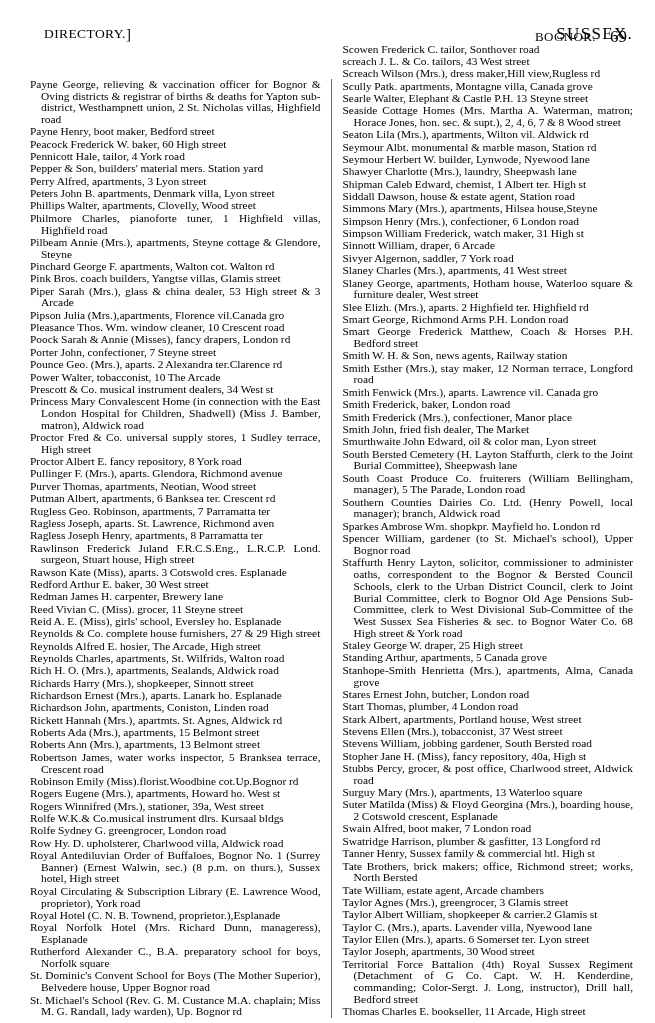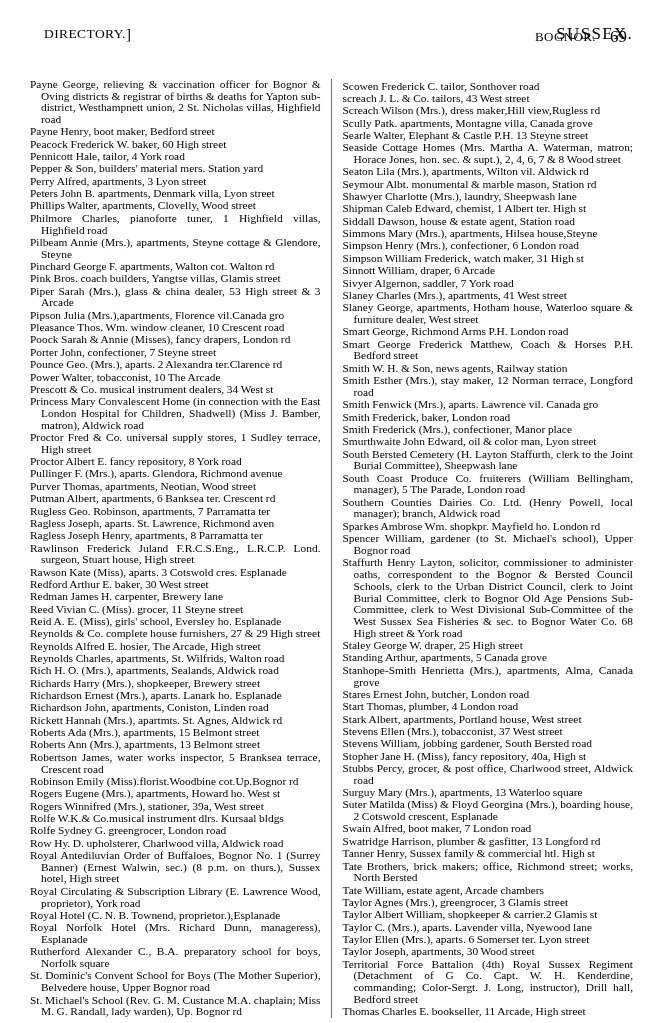--- a/index.html
+++ b/index.html
@@ -151,21 +151,21 @@
         <p class="entry">Rawlinson Frederick Juland F.R.C.S.Eng., L.R.C.P. Lond. surgeon, Stuart house, High street</p>
         <p class="entry">Rawson Kate (Miss), aparts. 3 Cotswold cres. Esplanade</p>
         <p class="entry">Redford Arthur E. baker, 30 West street</p>
         <p class="entry">Redman James H. carpenter, Brewery lane</p>
         <p class="entry">Reed Vivian C. (Miss). grocer, 11 Steyne street</p>
         <p class="entry">Reid A. E. (Miss), girls' school, Eversley ho. Esplanade</p>
         <p class="entry">Reynolds &amp; Co. complete house furnishers, 27 &amp; 29 High street</p>
         <p class="entry">Reynolds Alfred E. hosier, The Arcade, High street</p>
         <p class="entry">Reynolds Charles, apartments, St. Wilfrids, Walton road</p>
         <p class="entry">Rich H. O. (Mrs.), apartments, Sealands, Aldwick road</p>
-        <p class="entry">Richards Harry (Mrs.), shopkeeper, Brewery street</p>
+        <p class="entry">Richards Harry (Mrs.), shopkeeper, Sinnott street</p>
         <p class="entry">Richardson Ernest (Mrs.), aparts. Lanark ho. Esplanade</p>
         <p class="entry">Richardson John, apartments, Coniston, Linden road</p>
         <p class="entry">Rickett Hannah (Mrs.), apartmts. St. Agnes, Aldwick rd</p>
         <p class="entry">Roberts Ada (Mrs.), apartments, 15 Belmont street</p>
         <p class="entry">Roberts Ann (Mrs.), apartments, 13 Belmont street</p>
         <p class="entry">Robertson James, water works inspector, 5 Branksea terrace, Crescent road</p>
         <p class="entry">Robinson Emily (Miss).florist.Woodbine cot.Up.Bognor rd</p>
         <p class="entry">Rogers Eugene (Mrs.), apartments, Howard ho. West st</p>
         <p class="entry">Rogers Winnifred (Mrs.), stationer, 39a, West street</p>
         <p class="entry">Rolfe W.K.&amp; Co.musical instrument dlrs. Kursaal bldgs</p>
@@ -181,37 +181,40 @@
       </div>
     <div class="column column-right" id="col-right">
         <p class="entry">Scowen Frederick C. tailor, Sonthover road</p>
         <p class="entry">screach J. L. &amp; Co. tailors, 43 West street</p>
         <p class="entry">Screach Wilson (Mrs.), dress maker,Hill view,Rugless rd</p>
         <p class="entry">Scully Patk. apartments, Montagne villa, Canada grove</p>
         <p class="entry">Searle Walter, Elephant &amp; Castle P.H. 13 Steyne street</p>
         <p class="entry">Seaside Cottage Homes (Mrs. Martha A. Waterman, matron; Horace Jones, hon. sec. &amp; supt.), 2, 4, 6, 7 &amp; 8 Wood street</p>
         <p class="entry">Seaton Lila (Mrs.), apartments, Wilton vil. Aldwick rd</p>
         <p class="entry">Seymour Albt. monumental &amp; marble mason, Station rd</p>
+        <p class="entry">Seymour Herbert W. builder, Lynwode, Nyewood lane</p>
         <p class="entry">Shawyer Charlotte (Mrs.), laundry, Sheepwash lane</p>
         <p class="entry">Shipman Caleb Edward, chemist, 1 Albert ter. High st</p>
         <p class="entry">Siddall Dawson, house &amp; estate agent, Station road</p>
         <p class="entry">Simmons Mary (Mrs.), apartments, Hilsea house,Steyne</p>
         <p class="entry">Simpson Henry (Mrs.), confectioner, 6 London road</p>
         <p class="entry">Simpson William Frederick, watch maker, 31 High st</p>
         <p class="entry">Sinnott William, draper, 6 Arcade</p>
         <p class="entry">Sivyer Algernon, saddler, 7 York road</p>
         <p class="entry">Slaney Charles (Mrs.), apartments, 41 West street</p>
         <p class="entry">Slaney George, apartments, Hotham house, Waterloo square &amp; furniture dealer, West street</p>
+        <p class="entry">Slee Elizh. (Mrs.), aparts. 2 Highfield ter. Highfield rd</p>
         <p class="entry">Smart George, Richmond Arms P.H. London road</p>
         <p class="entry">Smart George Frederick Matthew, Coach &amp; Horses P.H. Bedford street</p>
         <p class="entry">Smith W. H. &amp; Son, news agents, Railway station</p>
         <p class="entry">Smith Esther (Mrs.), stay maker, 12 Norman terrace, Longford road</p>
         <p class="entry">Smith Fenwick (Mrs.), aparts. Lawrence vil. Canada gro</p>
         <p class="entry">Smith Frederick, baker, London road</p>
         <p class="entry">Smith Frederick (Mrs.), confectioner, Manor place</p>
+        <p class="entry">Smith John, fried fish dealer, The Market</p>
         <p class="entry">Smurthwaite John Edward, oil &amp; color man, Lyon street</p>
         <p class="entry">South Bersted Cemetery (H. Layton Staffurth, clerk to the Joint Burial Committee), Sheepwash lane</p>
         <p class="entry">South Coast Produce Co. fruiterers (William Bellingham, manager), 5 The Parade, London road</p>
         <p class="entry">Southern Counties Dairies Co. Ltd. (Henry Powell, local manager); branch, Aldwick road</p>
         <p class="entry">Sparkes Ambrose Wm. shopkpr. Mayfield ho. London rd</p>
         <p class="entry">Spencer William, gardener (to St. Michael's school), Upper Bognor road</p>
         <p class="entry">Staffurth Henry Layton, solicitor, commissioner to administer oaths, correspondent to the Bognor &amp; Bersted Council Schools, clerk to the Urban District Council, clerk to Joint Burial Committee, clerk to Bognor Old Age Pensions Sub-Committee, clerk to West Divisional Sub-Committee of the West Sussex Sea Fisheries &amp; sec. to Bognor Water Co. 68 High street &amp; York road</p>
         <p class="entry">Staley George W. draper, 25 High street</p>
         <p class="entry">Standing Arthur, apartments, 5 Canada grove</p>
         <p class="entry">Stanhope-Smith Henrietta (Mrs.), apartments, Alma, Canada grove</p>

